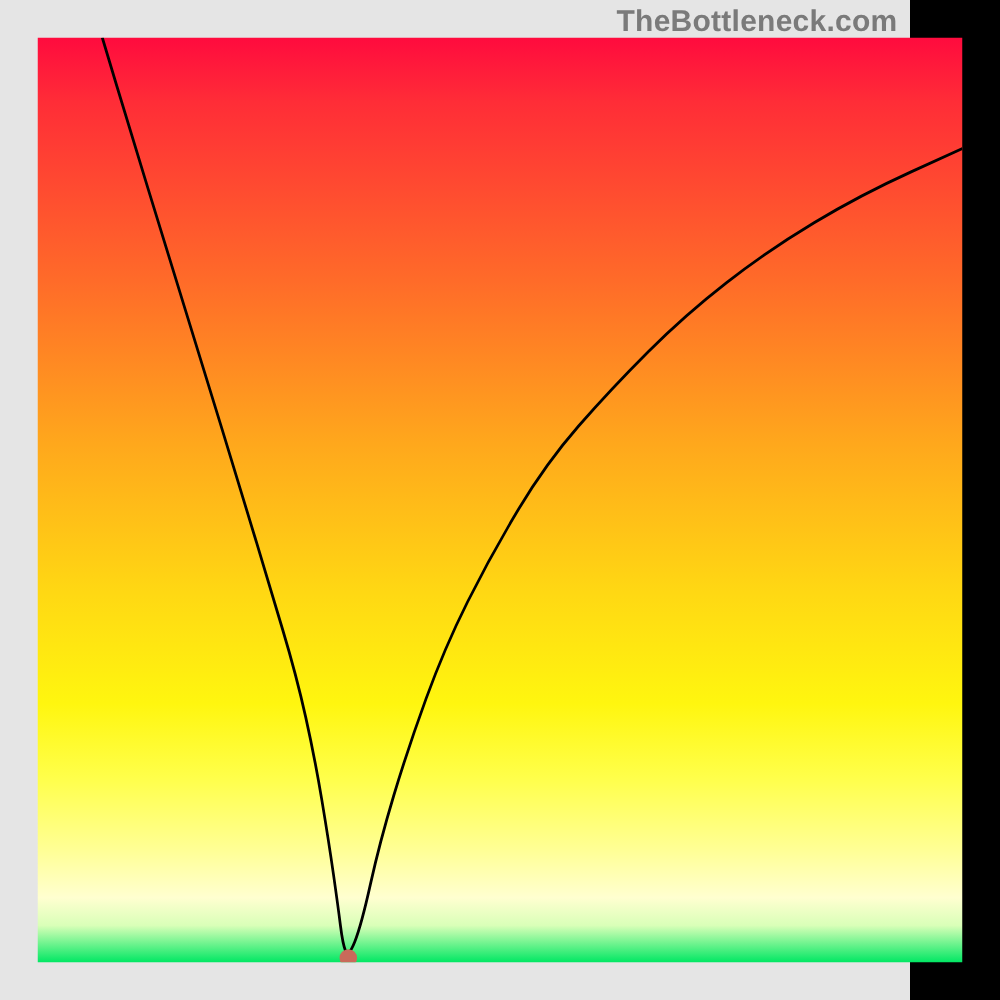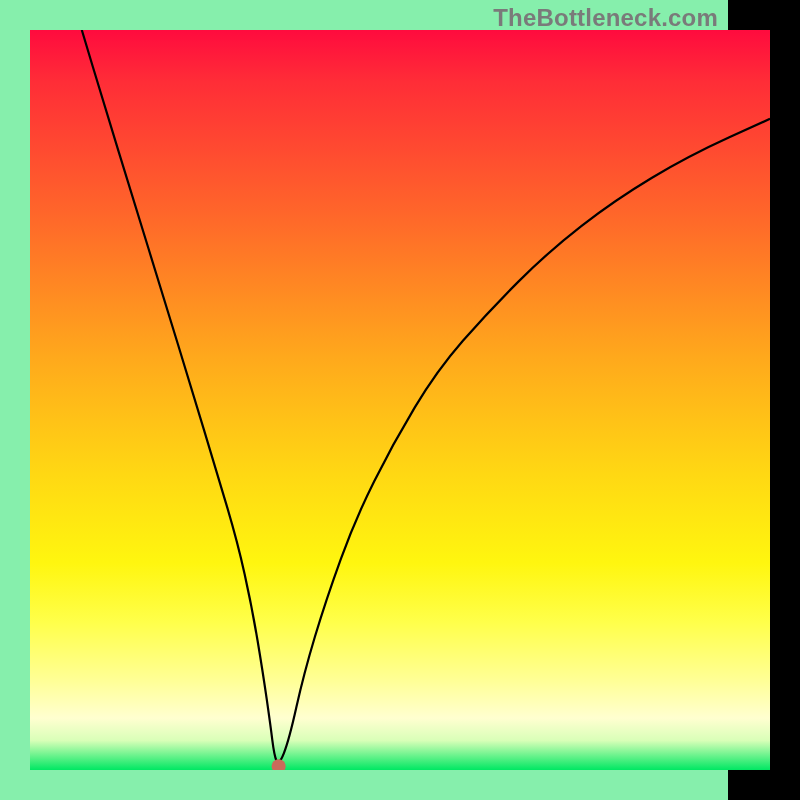--- a/index.html
+++ b/index.html
@@ -1,21 +1,21 @@
 <!DOCTYPE html>
 <html><head>
 <meta charset="utf-8">
 <style>
   * { margin: 0; padding: 0; box-sizing: border-box; }
   html, body { width: 800px; height: 800px; overflow: hidden; background: #000; }
   .frame {
     position: relative;
     width: 728px;
     height: 800px;
-    background: #86efac;
+    background: #e5e5e5;
   }
   .watermark {
     position: absolute;
     top: 4px;
     right: 10px;
     font-family: Arial, Helvetica, sans-serif;
     font-size: 24px;
     font-weight: 600;
     color: #7a7a7a;
     letter-spacing: 0.2px;

